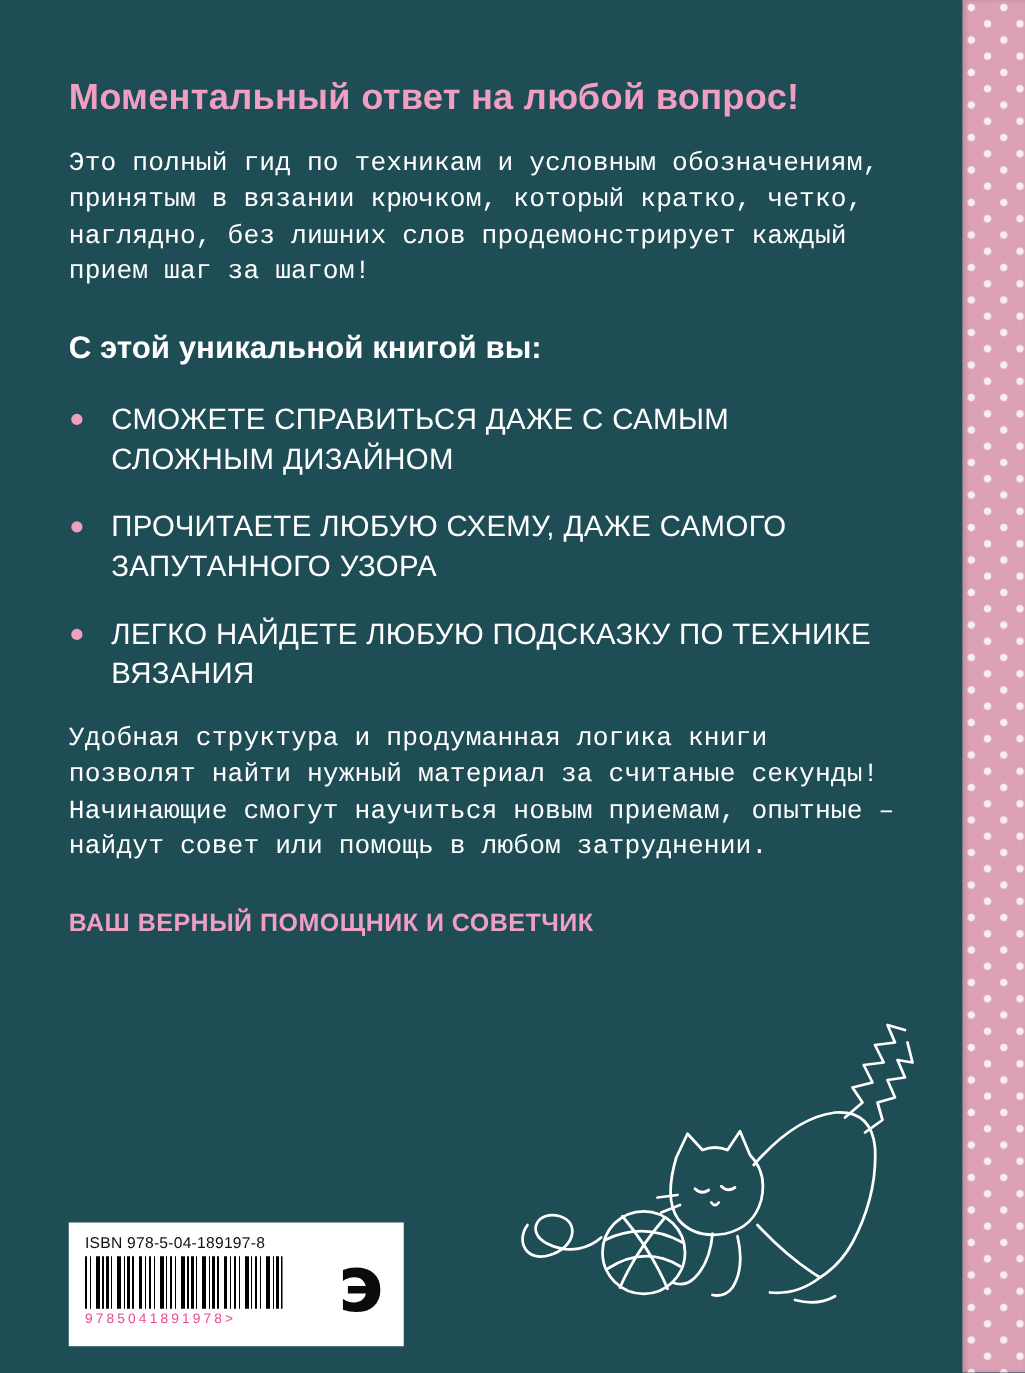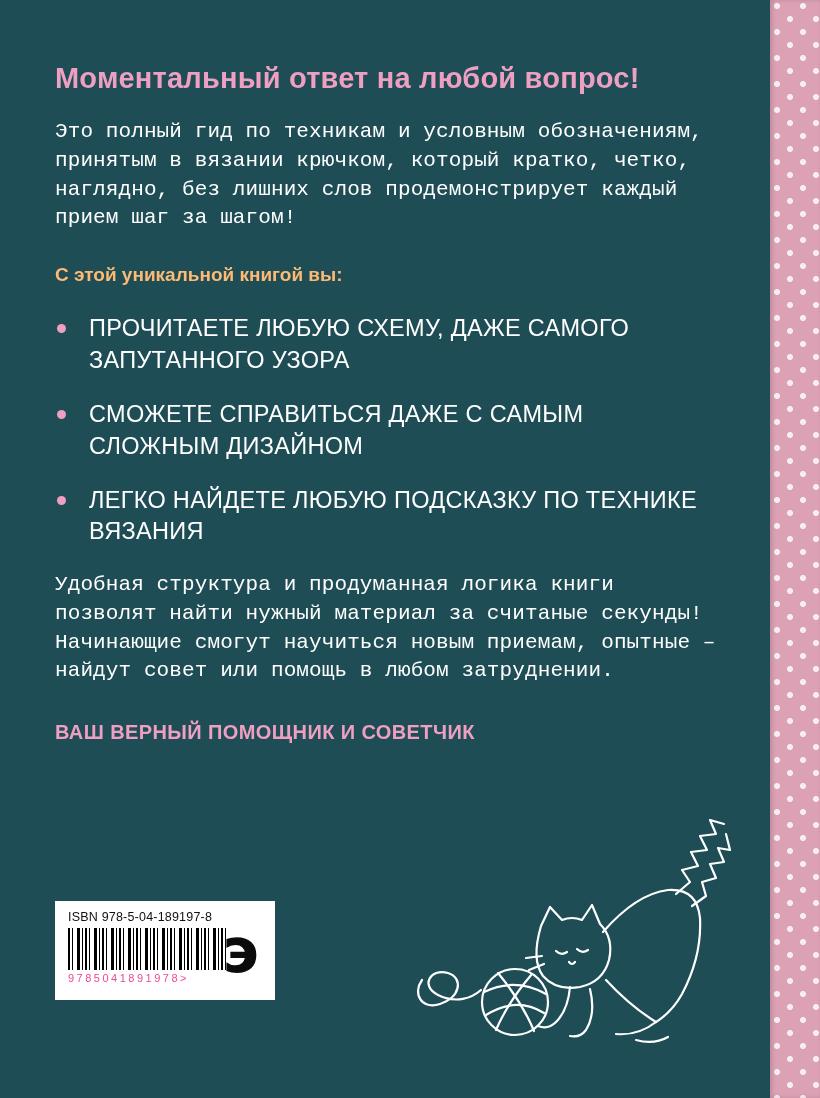--- a/index.html
+++ b/index.html
@@ -28,43 +28,43 @@
   .headline {
     color: #ef9fc2; font-size: 29px; font-weight: bold;
     letter-spacing: 0.2px; margin-bottom: 23px; margin-top: 12px;
   }
   .intro, .body-par {
     color: #ffffff; font-size: 21px; line-height: 1.37;
     width: 672px; letter-spacing: 0.1px; font-family: Liberation Mono, monospace;
   }
   .intro { margin-bottom: 31px; }
   .subhead {
-    color: #fdba74; font-size: 19px; font-weight: bold;
+    color: #ffffff; font-size: 25px; font-weight: bold;
     margin-bottom: 27px;
   }
   .bullet-list { list-style: none; margin-bottom: 6px; }
   .bullet-item {
     position: relative; padding-left: 34px; width: 650px;
     color: #ffffff; font-size: 23.5px; line-height: 1.34;
     text-transform: uppercase; letter-spacing: 0.3px;
     margin-bottom: 23px;
   }
   .bullet-dot {
     position: absolute; left: 2px; top: 11px;
     width: 9px; height: 9px; border-radius: 50%;
     background: #ef9fc2;
   }
   .body-par { margin-bottom: 33px; }
   .closing {
     color: #ef9fc2; font-size: 20px; font-weight: bold;
     line-height: 1.32; letter-spacing: 0.4px; text-transform: uppercase;
   }
   .barcode-box {
-    position: absolute; left: 55px; top: 901px;
-    width: 220px; height: 99px;
+    position: absolute; left: 55px; top: 978px;
+    width: 268px; height: 99px;
     background: #ffffff;
   }
   .isbn-line {
     color: #111; font-size: 12.5px; letter-spacing: 0.2px;
     padding: 9px 0 4px 13px;
   }
   .bars {
     margin-left: 13px;
     width: 158px; height: 42px;
     background: repeating-linear-gradient(90deg,
@@ -92,25 +92,25 @@
 </head>
 <body>
 
 <div class="content">
   <div class="headline">Моментальный ответ на любой вопрос!</div>
   <div class="intro">Это полный гид по техникам и условным обозначениям, принятым в вязании крючком, который кратко, четко, наглядно, без лишних слов продемонстрирует каждый прием шаг за шагом!</div>
   <div class="subhead">С этой уникальной книгой вы:</div>
   <ul class="bullet-list">
     <li class="bullet-item">
       <span class="bullet-dot"></span>
-      <span>ПРОЧИТАЕТЕ ЛЮБУЮ СХЕМУ, ДАЖЕ САМОГО ЗАПУТАННОГО УЗОРА</span>
+      <span>СМОЖЕТЕ СПРАВИТЬСЯ ДАЖЕ С САМЫМ СЛОЖНЫМ ДИЗАЙНОМ</span>
     </li>
     <li class="bullet-item">
       <span class="bullet-dot"></span>
-      <span>СМОЖЕТЕ СПРАВИТЬСЯ ДАЖЕ С САМЫМ СЛОЖНЫМ ДИЗАЙНОМ</span>
+      <span>ПРОЧИТАЕТЕ ЛЮБУЮ СХЕМУ, ДАЖЕ САМОГО ЗАПУТАННОГО УЗОРА</span>
     </li>
     <li class="bullet-item">
       <span class="bullet-dot"></span>
       <span>ЛЕГКО НАЙДЕТЕ ЛЮБУЮ ПОДСКАЗКУ ПО ТЕХНИКЕ ВЯЗАНИЯ</span>
     </li>
   </ul>
   <div class="body-par">Удобная структура и продуманная логика книги позволят найти нужный материал за считаные секунды! Начинающие смогут научиться новым приемам, опытные – найдут совет или помощь в любом затруднении.</div>
   <div class="closing">
     <span>ВАШ ВЕРНЫЙ ПОМОЩНИК И СОВЕТЧИК</span><br>
   </div>

